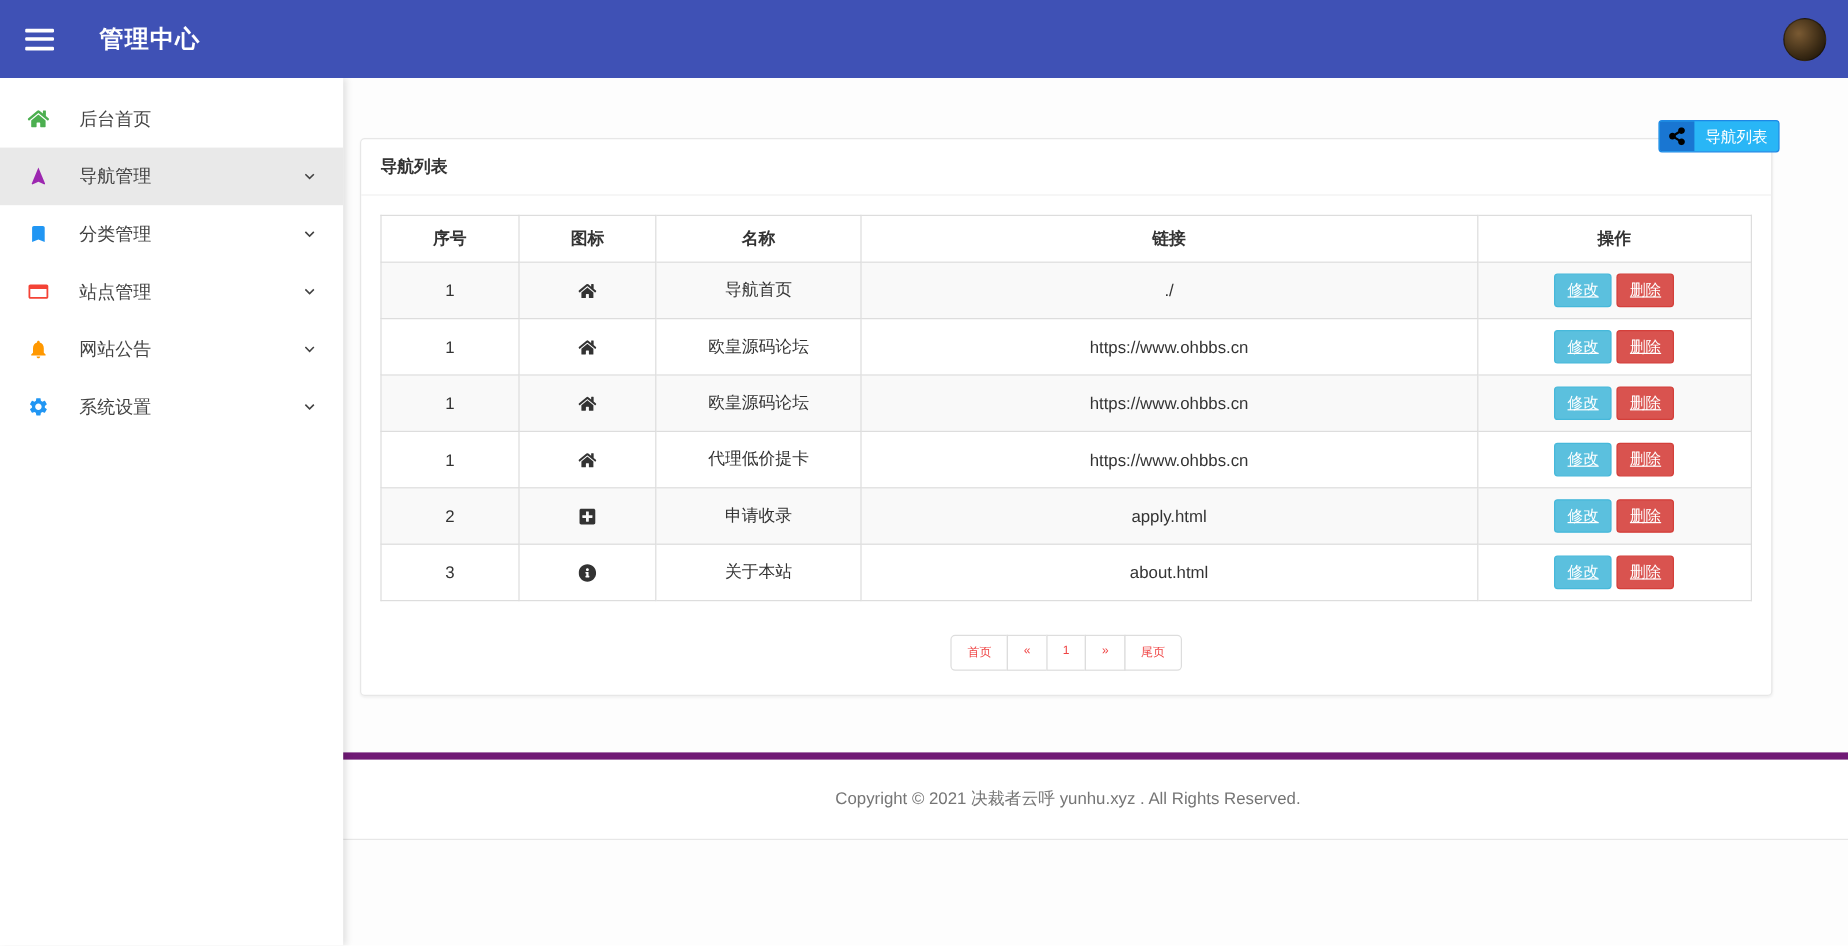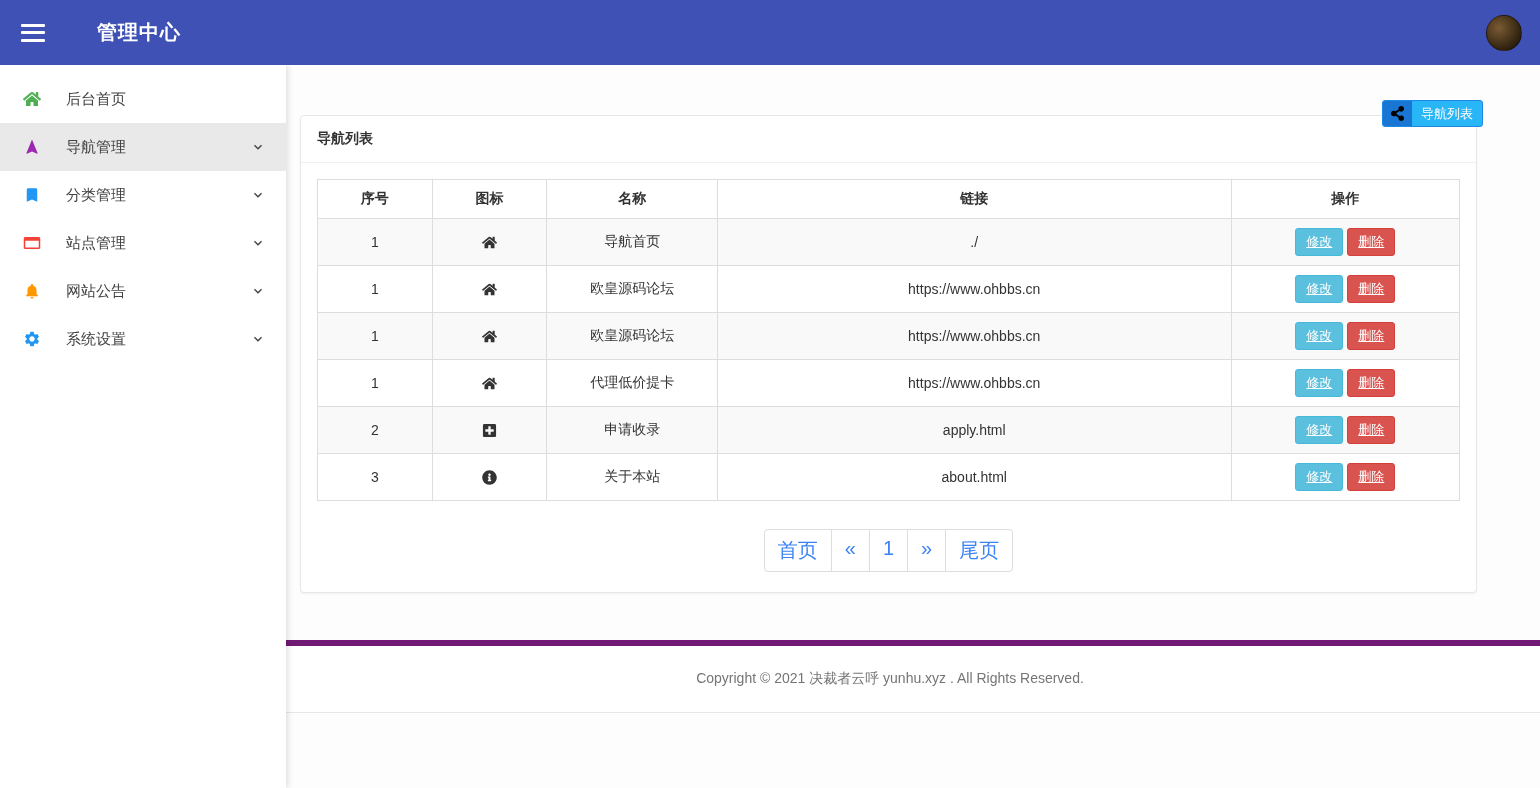--- a/index.html
+++ b/index.html
@@ -4,21 +4,21 @@
 <style>
   * { box-sizing: border-box; margin: 0; padding: 0; }
   html,body { width:1540px; height:788px; overflow:hidden; }
   body { font-family: "Liberation Sans", "DejaVu Sans", sans-serif; background:#fff; color:#333; }
   .app { position:relative; width:1540px; height:788px; overflow:hidden; }
 
   
   .topbar { position:absolute; top:0; left:0; right:0; height:65px; background:var(--header-bg,#3f51b5); display:flex; align-items:center; z-index:20; }
   .hamburger { width:24px; height:18px; margin-left:21px; display:flex; flex-direction:column; justify-content:space-between; cursor:pointer; }
   .hamburger span { display:block; height:3px; background:#fff; border-radius:1px; }
-  .app-title { color:#fff; font-size:20px; font-weight:bold; margin-left:52px; letter-spacing:1px; }
+  .app-title { color:#fff; font-size:20px; font-weight:bold; margin-left:38px; letter-spacing:1px; }
   .avatar { margin-left:auto; margin-right:18px; width:36px; height:36px; border-radius:50%;
             background: radial-gradient(circle at 35% 35%, #7a5a33, #3a2a14 60%, #120d06);
             border:1px solid rgba(0,0,0,.35); cursor:pointer; }
 
   
   .sidebar { position:absolute; top:65px; left:0; bottom:0; width:286px; background:#fff;
              box-shadow:2px 0 6px rgba(0,0,0,.12); z-index:10; padding-top:10px; }
   .side-item { display:flex; align-items:center; height:48px; padding:0 20px; cursor:pointer; font-size:15px; color:#424242; }
   .side-item.active { background:#e9e9e9; }
   .side-icon { width:24px; display:flex; align-items:center; justify-content:center; margin-right:22px; }
@@ -50,21 +50,21 @@
   .nav-table th { font-weight:bold; padding:10px 8px; }
   .nav-table tbody tr:nth-child(odd) { background:#f9f9f9; }
   .nav-table .icon-wrap svg { width:15px; height:15px; fill:#222; vertical-align:middle; }
 
   .btn-sm { display:inline-block; padding:4px 10px; font-size:13px; border-radius:3px; color:#fff;
             border:1px solid transparent; margin:0 2px; cursor:pointer; font-family:"Liberation Sans",sans-serif;text-decoration:underline; }
   .btn-edit { background:var(--edit-btn,#5bc0de); border-color:#46b8da; }
   .btn-del  { background:var(--delete-btn,#d9534f); border-color:#d43f3a; }
 
   .pagination { margin-top:28px; display:flex; justify-content:center; }
-  .page-item { padding:7px 13px; border:1px solid #ddd; background:#fff; color:#3b82f6; font-size:20px;
+  .page-item { padding:7px 13px; border:1px solid #ddd; background:#fff; color:#ef4444; font-size:10px;
                margin-left:-1px; cursor:pointer; user-select:none; }
   .page-item:first-child { border-radius:4px 0 0 4px; margin-left:0; }
   .page-item:last-child { border-radius:0 4px 4px 0; }
 
   .footer { margin-top:47px; background:#fff; border-top:6px solid #701a75; border-bottom:1px solid #e7e7e7;
             padding:24px 0; text-align:center; color:#757575; font-size:14px; }
 </style>
 </head>
 <body>
 

